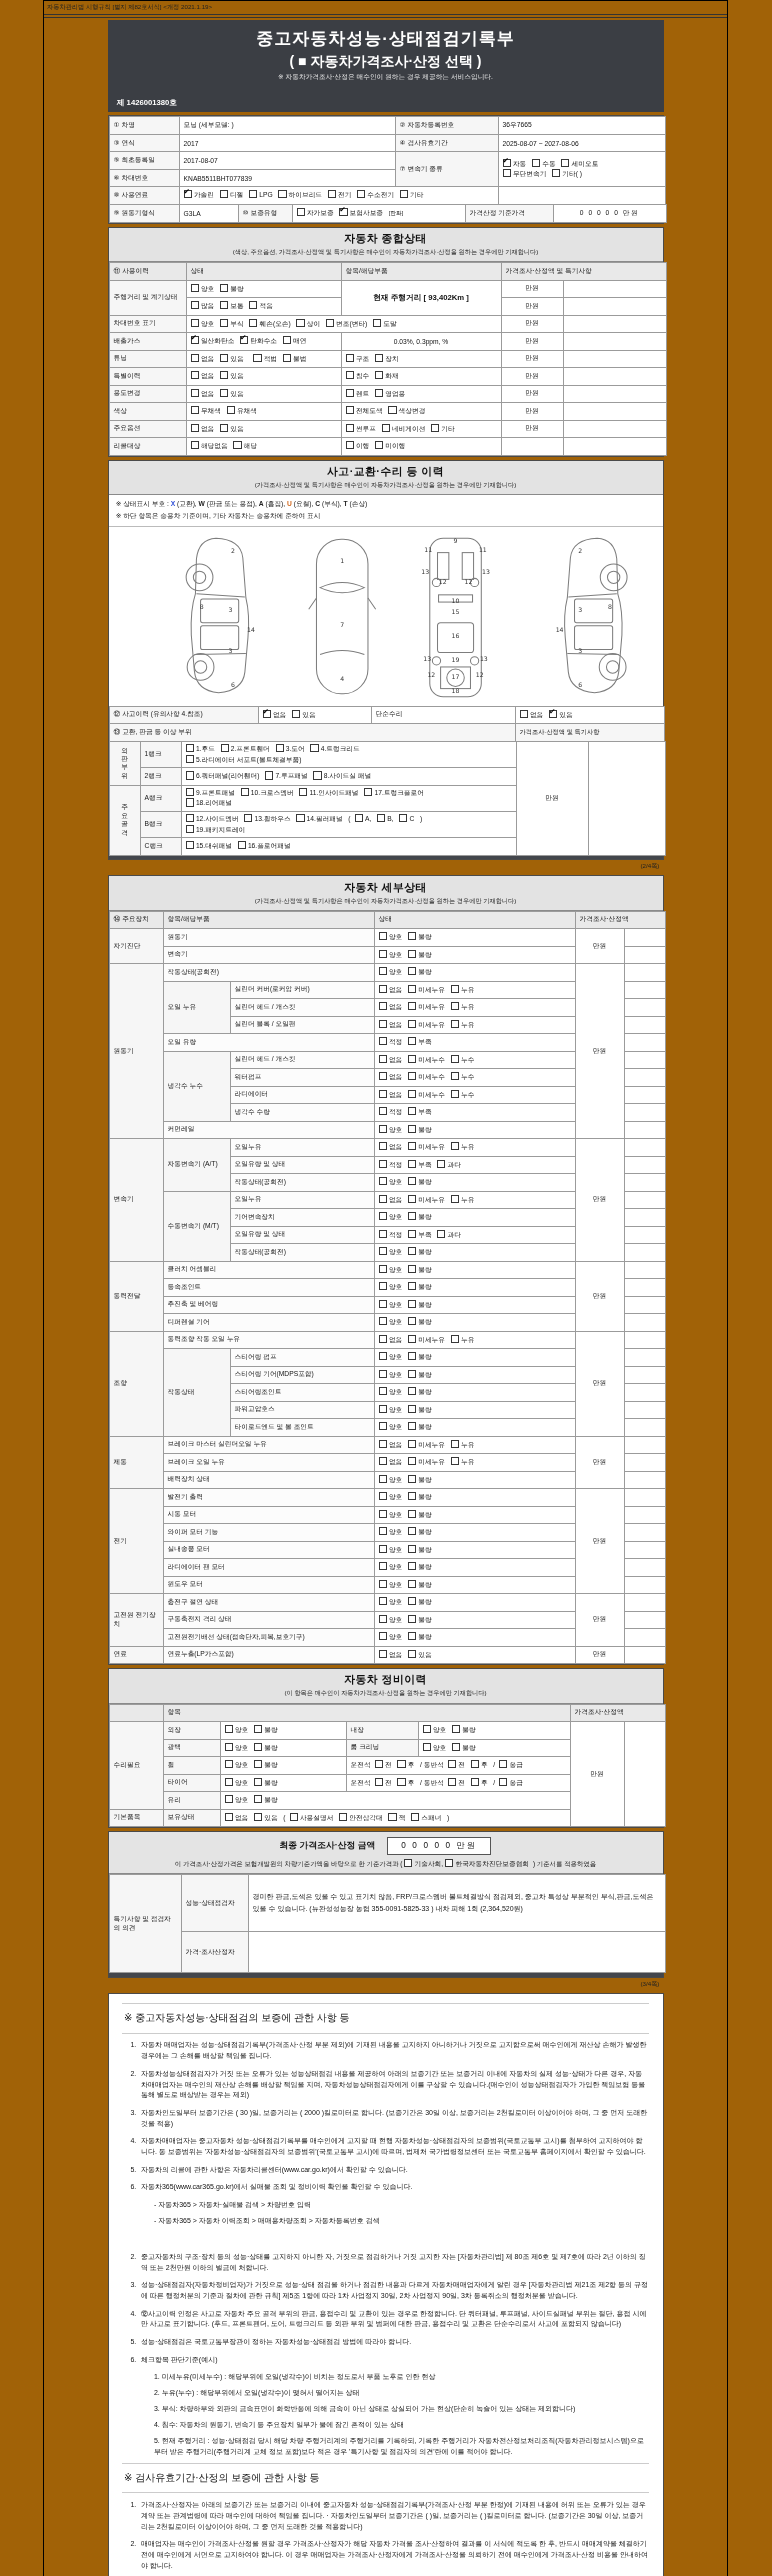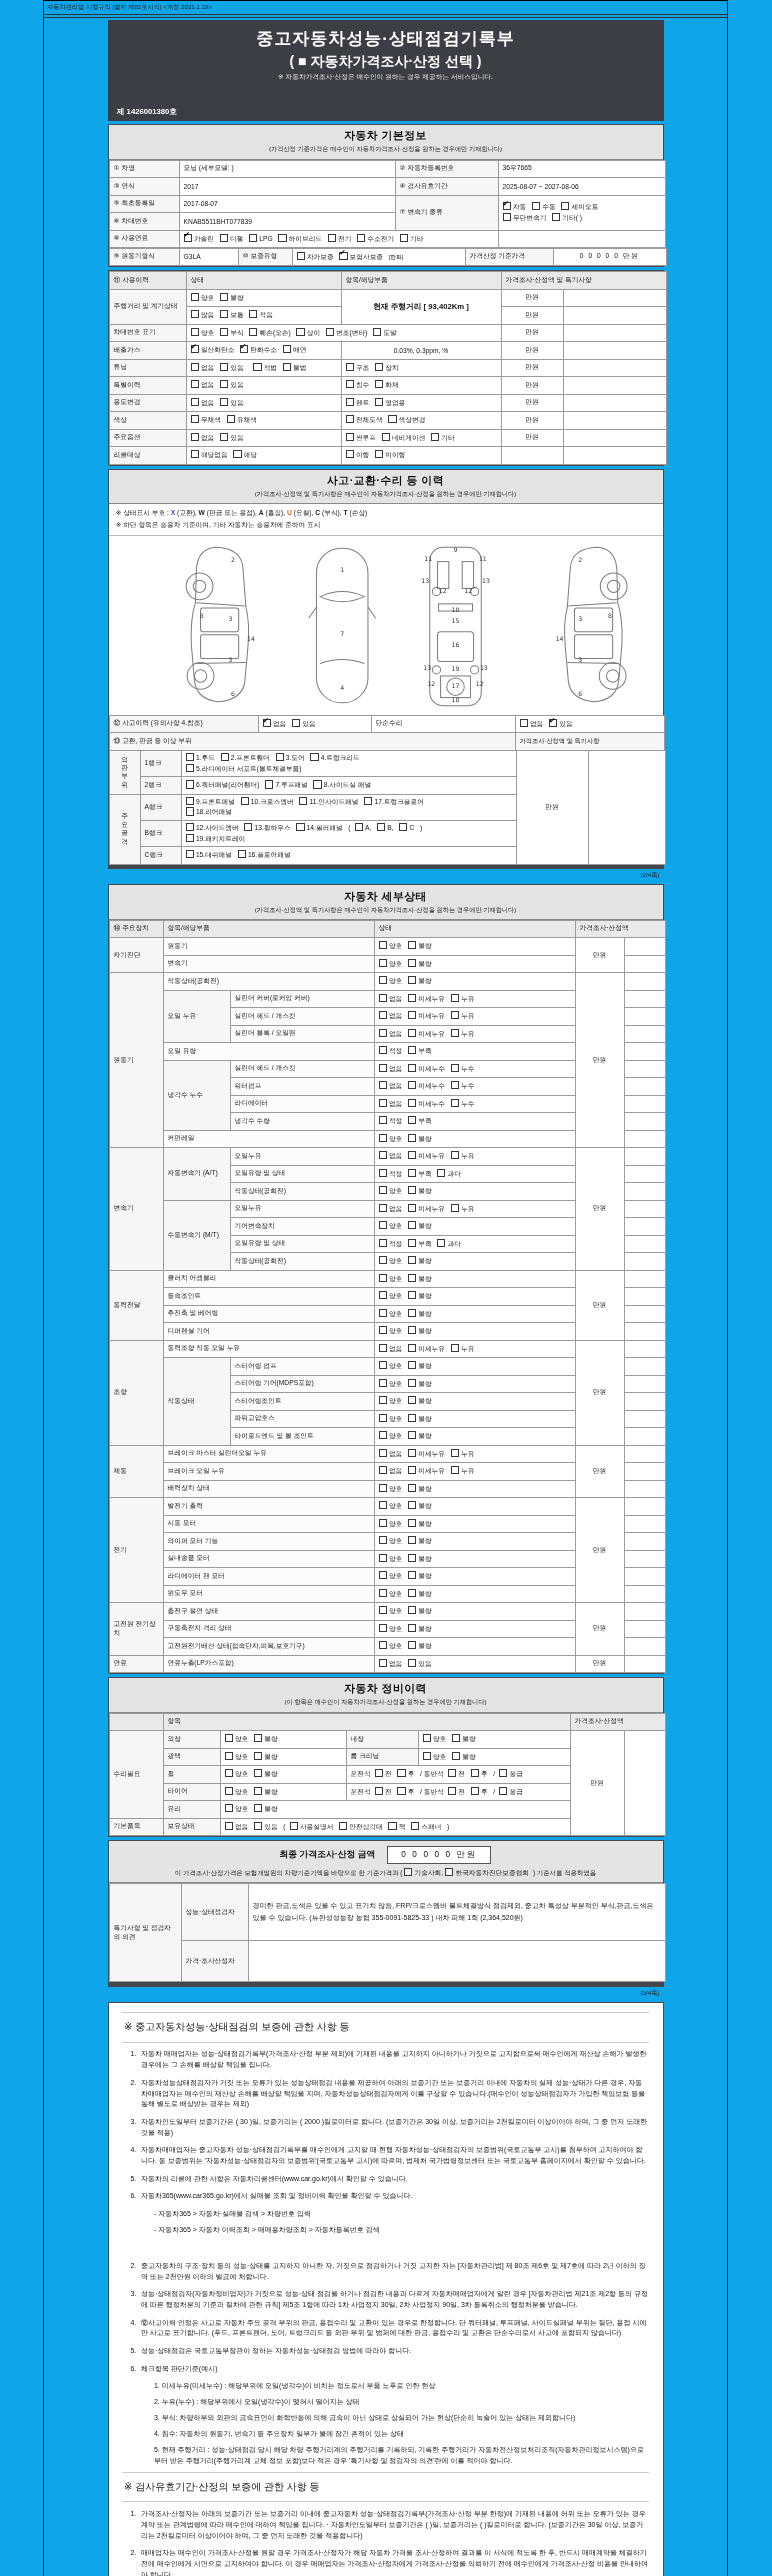--- a/index.html
+++ b/index.html
@@ -1,27 +1,27 @@
 <!DOCTYPE html>
 <html style="font-size:8.2px"><head>
 <meta charset="utf-8">
 <style>
   html,body{margin:0;padding:0;background:#fff;}
   body{font-family:"Liberation Sans","DejaVu Sans",sans-serif;color:#111;}
-  .page{width:773px;height:2576px;position:relative;background:#0ea5e9;overflow:hidden;}
+  .page{width:773px;height:2576px;position:relative;background:#a16207;overflow:hidden;}
   .frame{margin-left:43px;width:685px;min-height:2576px;border-left:1px solid #000;border-right:1px solid #000;border-top:1px solid #000;box-sizing:border-box;padding-top:1px;}
   .topnote{font-size:6.2px;padding:1px 3.1px 2.1px;color:#222;}
   .dbl{border-top:1.5px solid #333;border-bottom:1.5px solid #333;height:1.5px;margin:0 0 2.1px;}
   .inner{width:556px;margin:0 auto;}
   
   .band{background:#3b3e44;color:#fff;padding:7.2px 9.3px 4.1px;box-sizing:border-box;}
   .band .t1{text-align:center;font-size:17px;font-weight:bold;letter-spacing:1px;}
   .band .t2{text-align:center;font-size:14px;font-weight:bold;margin-top:3.1px;}
   .band .t3{text-align:center;font-size:6.7px;color:#e8e8e8;margin-top:2.1px;}
-  .band .docno{font-size:7.7px;font-weight:bold;margin-top:25px;}
+  .band .docno{font-size:7.7px;font-weight:bold;margin-top:16px;}
   
   .secbox{border:1px solid #4a4a4a;margin-top:3.1px;background:#fff;}
   .sec-head{background:#e3e3e3;text-align:center;padding:4.1px 2.1px;border-bottom:0.5px solid #8a8a8a;}
   .sec-head .st{font-size:10.8px;font-weight:bold;letter-spacing:0.5px;}
   .sec-head .ss{font-size:6.2px;margin-top:2.1px;color:#222;}
   table{border-collapse:collapse;width:100%;table-layout:fixed;}
   td,th{border:0.5px solid #9b9b9b;font-size:6.7px;padding:2.1px 4.1px;vertical-align:middle;box-sizing:border-box;}
   th{background:#e9e9e9;font-weight:normal;text-align:left;height:17.5px;}
   td{height:17.5px;background:#fff;}
   td.lab{background:#f6f6f6;}
@@ -69,24 +69,20 @@
 
   <div class="inner">
     <div class="band">
       <div class="t1">중고자동차성능·상태점검기록부</div>
       <div class="t2">( ■ 자동차가격조사·산정 선택 )</div>
       <div class="t3">※ 자동차가격조사·산정은 매수인이 원하는 경우 제공하는 서비스입니다.</div>
       <div class="docno">제 1426001380호</div>
     </div>
 
     <div class="secbox">
-      <div class="sec-head">
-        <div class="st">자동차 기본정보</div>
-        <div class="ss">(가격산정 기준가격은 매수인이 자동차가격조사·산정을 원하는 경우에만 기재합니다)</div>
-      </div>
       <table>
         <colgroup>
               <col style="width:70px">
               <col style="width:216px">
               <col style="width:103px">
               <col style="width:167px">
             </colgroup>
         <tbody>
               <tr>
           <td class="lab">① 차명</td>
@@ -136,20 +132,24 @@
           <td class="lab">⑩ 보증유형</td>
           <td><span><span class="ck"><span class="bx"></span><span>자가보증</span></span><span class="ck on"><span class="bx"></span><span>보험사보증</span></span></span><span class="sep" style="font-size:5.7px">[한화]</span></td>
           <td class="lab">가격산정 기준가격</td>
           <td style="text-align:center;letter-spacing:1.5px">0 0 0 0 0 만원</td>
         </tr>
       </tbody>
           </table>
     </div>
 
     <div class="secbox">
+      <div class="sec-head">
+        <div class="st">자동차 종합상태</div>
+        <div class="ss">(색상, 주요옵션, 가격조사·산정액 및 특기사항은 매수인이 자동차가격조사·산정을 원하는 경우에만 기재합니다)</div>
+      </div>
       <table>
         <colgroup>
               <col style="width:77px">
               <col style="width:155px">
               <col style="width:160px">
               <col style="width:62px">
               <col style="width:103px">
             </colgroup>
         <tbody>
               <tr>

